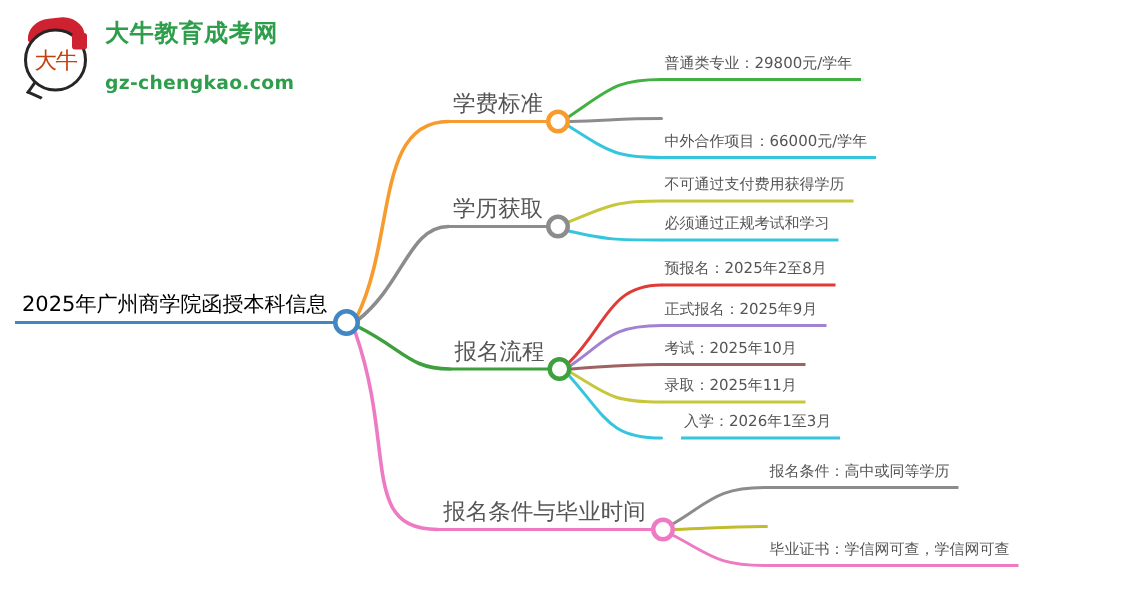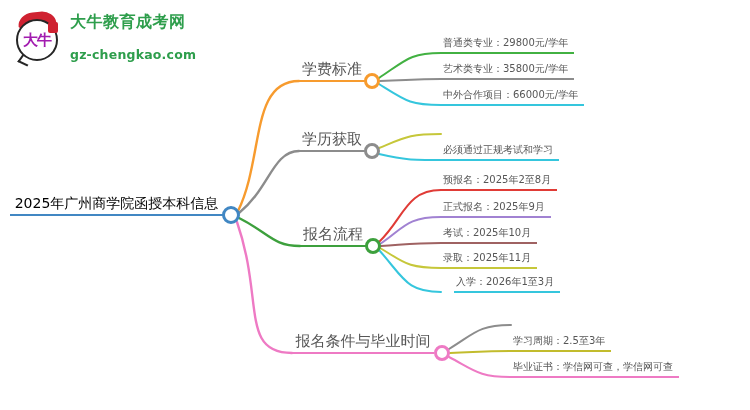--- a/index.html
+++ b/index.html
@@ -37,21 +37,21 @@
   .u-pink{border-bottom-color:#ee7ac4;}   .u-cyan{border-bottom-color:#35c6dd;}
   .u-olive{border-bottom-color:#c6c73a;}  .u-red{border-bottom-color:#e03b36;}
   .u-purple{border-bottom-color:#a182d2;} .u-brown{border-bottom-color:#9f6262;}
   .u-olive2{border-bottom-color:#c2bc2d;}
 
   .logo{position:absolute;left:14px;top:12px;display:flex;align-items:center;cursor:pointer;}
   .logo-mark{position:relative;width:48px;height:50px;flex:0 0 auto;}
   .logo-circle{
     position:absolute;left:2px;top:7px;width:38px;height:38px;border:2px solid #262626;
     border-radius:50%;background:#fff;display:flex;align-items:center;justify-content:center;
-    font-size:15px;font-weight:bold;color:#a21caf;letter-spacing:-1px;
+    font-size:15px;font-weight:normal;color:#c2410c;letter-spacing:-1px;
   }
   .logo-cap{
     position:absolute;left:4px;top:0px;width:38px;height:16px;background:#cf2231;
     border-radius:50% 50% 42% 42% / 100% 100% 25% 25%;transform:rotate(-6deg);
   }
   .logo-seal{
     position:absolute;left:34px;top:10px;width:10px;height:11px;background:#cf2231;
     border-radius:2px;
   }
   .logo-tail{
@@ -113,27 +113,27 @@
   </div>
 
   <div class="central">2025年广州商学院函授本科信息</div>
 
   <div class="branch u-gray" style="left:299px;top:131px;width:66px">学历获取</div>
   <div class="branch u-orange" style="left:299px;top:61px;width:66px">学费标准</div>
   <div class="branch u-green" style="left:300px;top:226px;width:66px">报名流程</div>
   <div class="branch u-pink" style="left:292px;top:333px;width:142px">报名条件与毕业时间</div>
 
   <div class="item u-subgreen" style="left:441px;top:35px">普通类专业：29800元/学年</div>
-  <div class="item u-gray" style="left:441px;top:61px">艺术类专业：35800元/学年</div>
   <div class="item u-cyan" style="left:441px;top:87px">中外合作项目：66000元/学年</div>
 
+  <div class="item u-olive" style="left:441px;top:116px">不可通过支付费用获得学历</div>
   <div class="item u-cyan" style="left:441px;top:142px">必须通过正规考试和学习</div>
 
   <div class="item u-red" style="left:441px;top:172px">预报名：2025年2至8月</div>
   <div class="item u-purple" style="left:441px;top:199px">正式报名：2025年9月</div>
   <div class="item u-brown" style="left:441px;top:225px">考试：2025年10月</div>
   <div class="item u-olive" style="left:441px;top:250px">录取：2025年11月</div>
   <div class="item u-cyan" style="left:454px;top:274px">入学：2026年1至3月</div>
 
-  <div class="item u-olive2" style="left:511px;top:333px">学习周期：2.5至3年</div>
+  <div class="item u-gray" style="left:511px;top:307px">报名条件：高中或同等学历</div>
   <div class="item u-pink" style="left:511px;top:359px">毕业证书：学信网可查，学信网可查</div>
 
 </div>
 
 </body></html>

